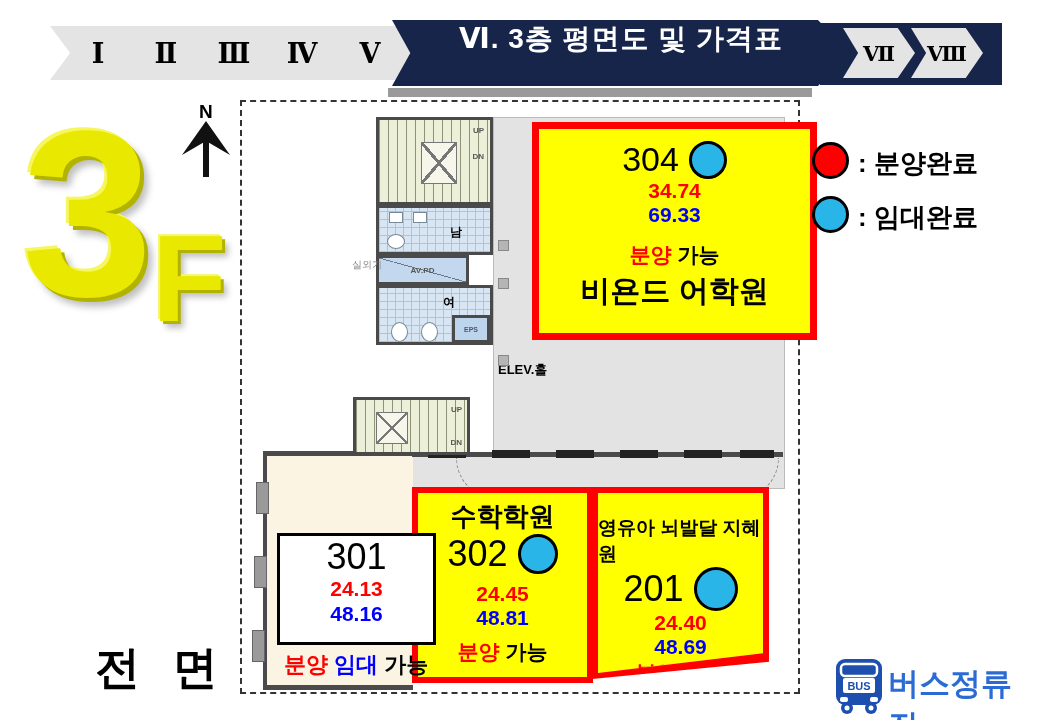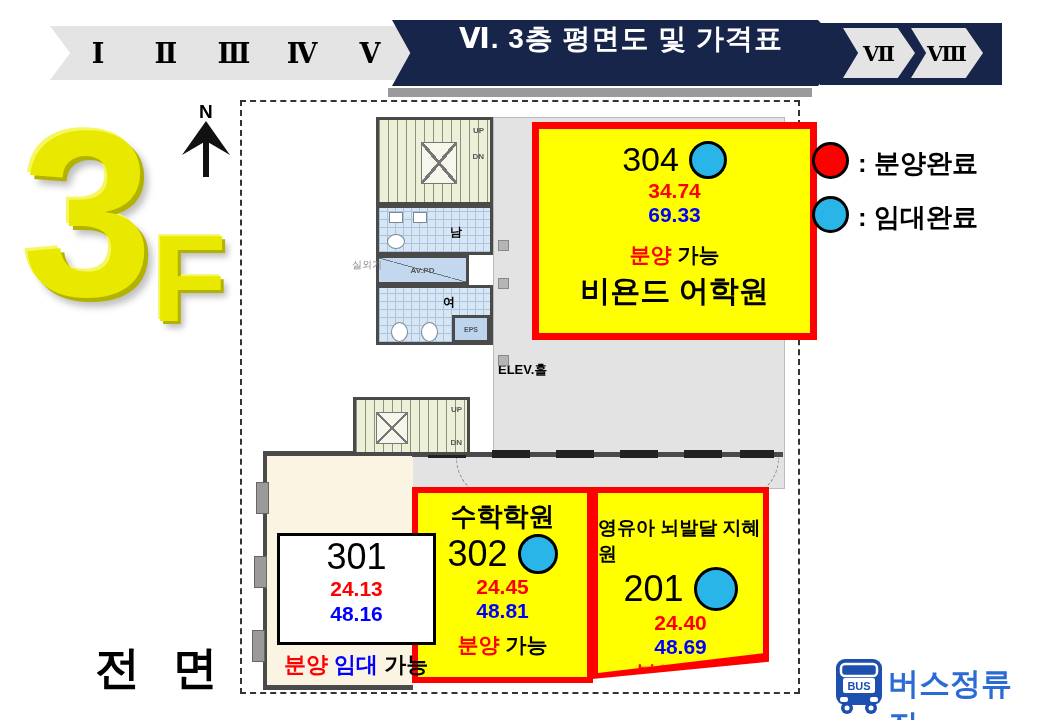--- a/index.html
+++ b/index.html
@@ -173,21 +173,21 @@
     </div>
     <div class="b" style="font-size:30px;margin-top:2px;">비욘드 어학원</div>
   </div>
 
   <div class="pricebox" style="left:412px;top:487px;width:181px;height:196px;border-width:6px;padding-top:6px;">
     <div class="b" style="font-size:26px;">수학학원</div>
     <div class="numrow" style="font-size:36px;">
       <span>302</span>
       <span class="dot" style="width:40px;height:40px;background:#29b5e8;"></span>
     </div>
-    <div class="pnum red" style="margin-top:1px;">24.45</div>
+    <div class="pnum red" style="margin-top:8px;">24.45</div>
     <div class="pnum blu">48.81</div>
     <div class="statln" style="margin-top:8px;">
       <span class="red">분양</span>
       <span>가능</span>
     </div>
   </div>
 
   <div class="abs" style="left:592px;top:487px;width:177px;height:192px;background:#ff0000;clip-path:polygon(0 0,100% 0,100% 91%,0 100%);">
     <div class="abs" style="left:6px;top:6px;right:6px;bottom:6px;background:#ffff00;clip-path:polygon(0 0,100% 0,100% 89%,0 100%);display:flex;flex-direction:column;align-items:center;padding-top:22px;box-sizing:border-box;">
       <div class="b" style="font-size:19px;">영유아 뇌발달 지혜원</div>

